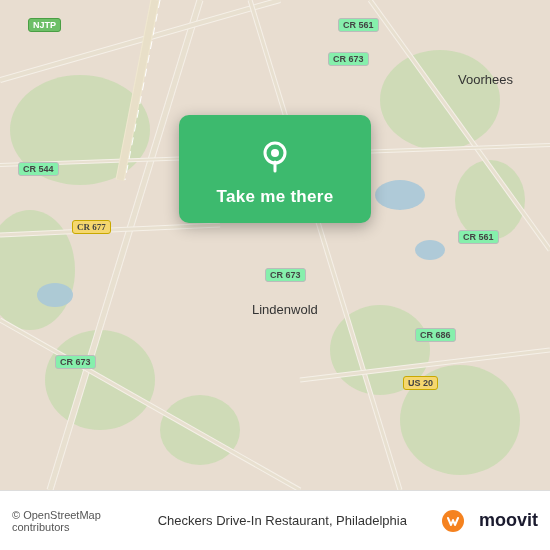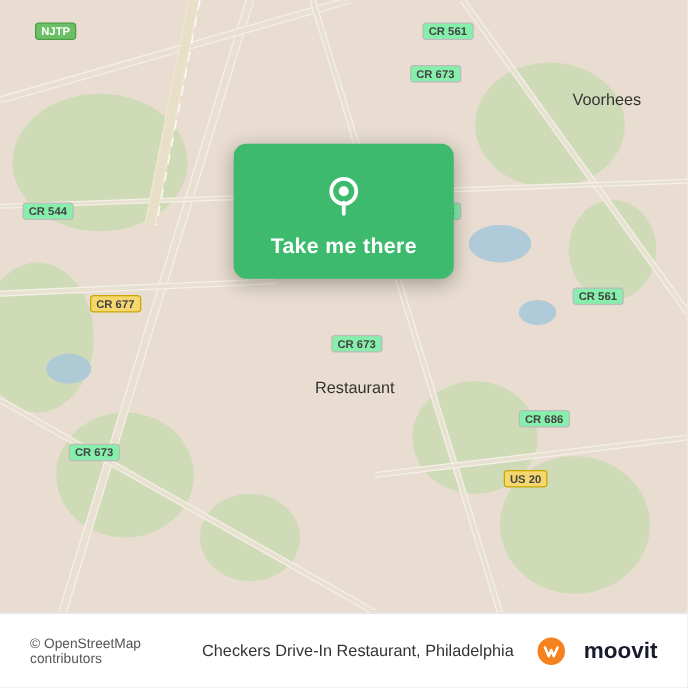--- a/index.html
+++ b/index.html
@@ -27,21 +27,21 @@
       top: 0; left: 0;
     }
 
     
     #bottom-bar {
       width: 550px;
       height: 60px;
       background: white;
       display: flex;
       align-items: center;
-      padding: 0 24px;
+      padding: 0 12px;
       border-top: 1px solid #ddd;
       gap: 8px;
     }
 
     .copyright-text {
       font-size: 11px;
       color: #555;
       flex: 1;
     }
 
@@ -65,21 +65,21 @@
       width: 24px;
       height: 24px;
     }
 
     
     #card-overlay {
       position: absolute;
       top: 115px;
       left: 50%;
       transform: translateX(-50%);
-      width: 176px;
+      width: 192px;
       background: #3dba6e;
       border-radius: 10px;
       display: flex;
       flex-direction: column;
       align-items: center;
       padding: 18px 20px 16px;
       box-shadow: 0 4px 15px rgba(0,0,0,0.3);
       z-index: 10;
     }
 
@@ -179,32 +179,32 @@
     <line x1="0" y1="165" x2="550" y2="145" stroke="#f5f0e8" stroke-width="4"></line>
     <line x1="0" y1="165" x2="550" y2="145" stroke="#e8e0d0" stroke-width="2"></line>
 
     <line x1="155" y1="0" x2="120" y2="180" stroke="#f0e8d0" stroke-width="9"></line>
     <line x1="155" y1="0" x2="120" y2="180" stroke="#e8dfc8" stroke-width="7"></line>
     <line x1="160" y1="0" x2="125" y2="180" stroke="white" stroke-width="1" stroke-dasharray="8,6"></line>
   </svg>
 
   <div class="road-label green" style="top:18px;left:28px;">NJTP</div>
   <div class="road-label" style="top:142px;left:18px;margin-top:20px;">CR 544</div>
-  <div class="road-label yellow" style="top:236px;left:72px;">CR 677</div>
+  <div class="road-label yellow" style="top:220px;left:72px;font-family:Liberation Serif, serif;">CR 677</div>
   <div class="road-label" style="top:18px;left:338px;">CR 561</div>
   <div class="road-label" style="top:52px;left:328px;">CR 673</div>
   <div class="road-label" style="top:162px;left:328px;">CR 673</div>
   <div class="road-label" style="top:355px;left:55px;">CR 673</div>
   <div class="road-label" style="top:268px;left:265px;">CR 673</div>
   <div class="road-label" style="top:230px;left:458px;">CR 561</div>
   <div class="road-label" style="top:328px;left:415px;text-align:center;">CR 686</div>
   <div class="road-label yellow" style="top:376px;left:403px;">US 20</div>
 
   <div class="map-place-label" style="top:72px;left:458px;">Voorhees</div>
-  <div class="map-place-label" style="top:302px;left:252px;">Restaurant</div>
+  <div class="map-place-label" style="top:302px;left:252px;">Lindenwold</div>
 
   <div id="card-overlay">
 
     <svg class="pin-icon" viewBox="0 0 44 44" xmlns="http://www.w3.org/2000/svg">
       <circle cx="22" cy="20" r="10" fill="none" stroke="white" stroke-width="3"></circle>
       <circle cx="22" cy="20" r="4" fill="white"></circle>
       <line x1="22" y1="29" x2="22" y2="38" stroke="white" stroke-width="3" stroke-linecap="round"></line>
     </svg>
     <button class="card-button">Take me there</button>
   </div>

